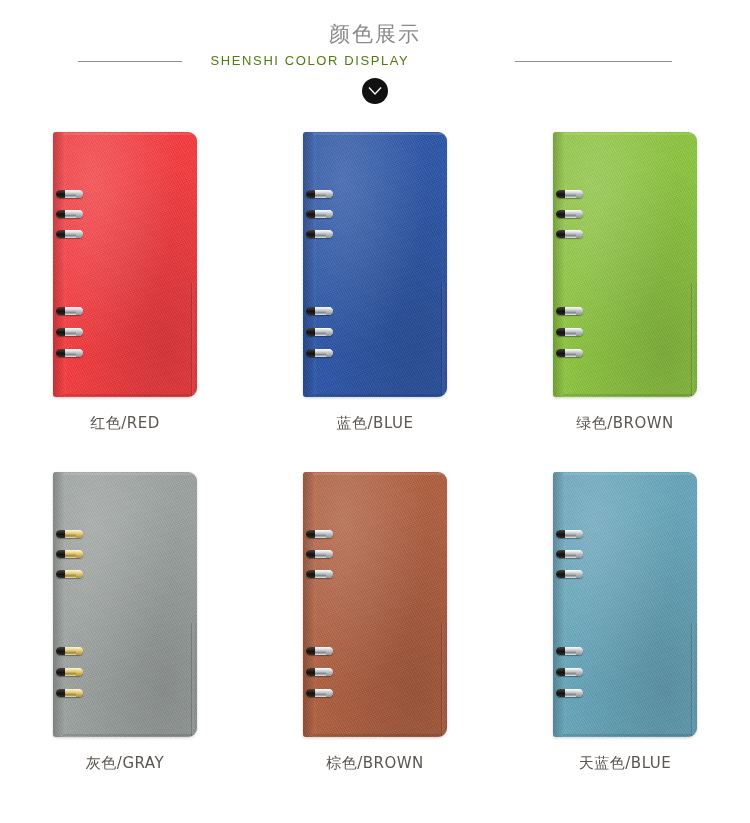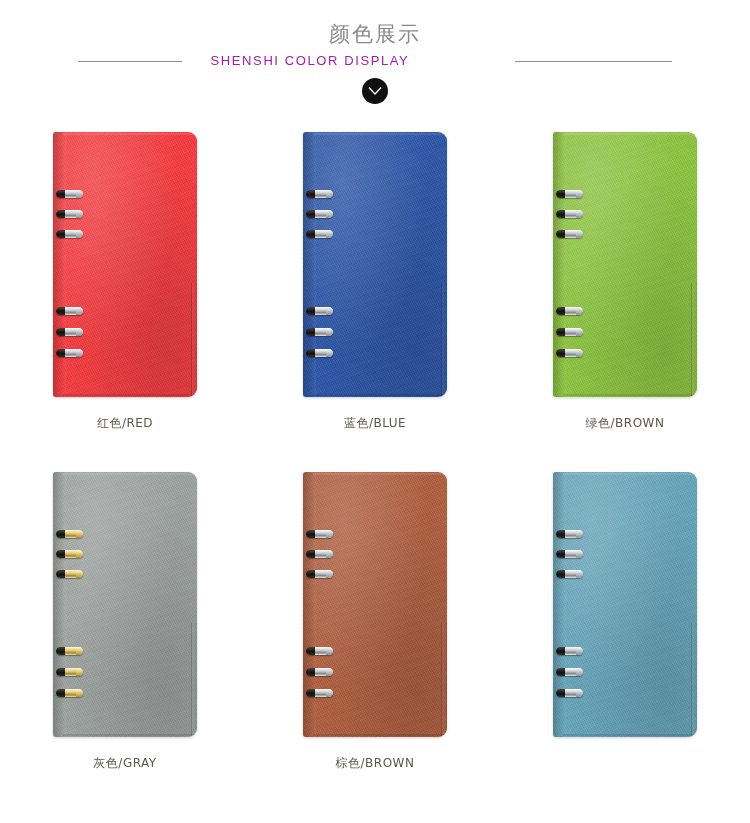--- a/index.html
+++ b/index.html
@@ -37,21 +37,21 @@
     line-height: 28px;
   }
   .title-en {
     position: absolute;
     top: 52px;
     left: 0;
     width: 620px;
     text-align: center;
     font-size: 13px;
     letter-spacing: 1.6px;
-    color: #a21caf;
+    color: #4d7c0f;
     font-family: "Liberation Sans", sans-serif;
     line-height: 18px;
   }
   .rule {
     position: absolute;
     top: 61px;
     height: 1px;
     background: #8f8f8f;
   }
   .rule-left  { left: 78px;  width: 104px; }
@@ -184,21 +184,21 @@
     background: linear-gradient(180deg, #fff7dc, #ddc264 55%, #a88f3a);
   }
 
   
   .caption {
     position: absolute;
     left: 0;
     top: 292px;
     width: 250px;
     text-align: center;
-    font-size: 12px;
+    font-size: 15px;
     color: #5b5550;
     font-family: "DejaVu Sans", sans-serif;
     letter-spacing: 0.5px;
     line-height: 22px;
   }
 </style>
 </head>
 <body>
 
 <div class="header">
@@ -461,16 +461,17 @@
             <span class="ring-dark"></span>
             <span class="ring-metal"></span>
             <span class="ring-cap"></span>
           </div>
           <div class="ring hw-silver" style="top: 217px;">
             <span class="ring-dark"></span>
             <span class="ring-metal"></span>
             <span class="ring-cap"></span>
           </div>
         </div>
+      <div class="caption">天蓝色/BLUE</div>
     </div>
 
   </div>
 </div>
 
 </body></html>

